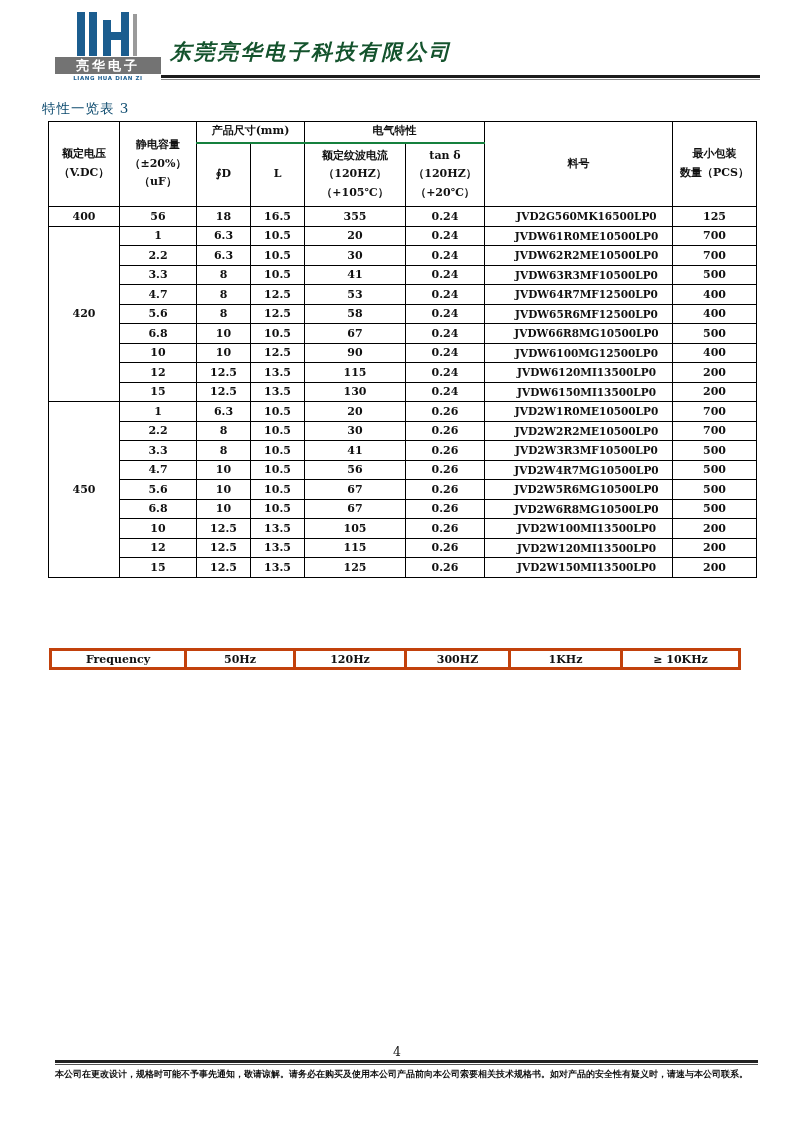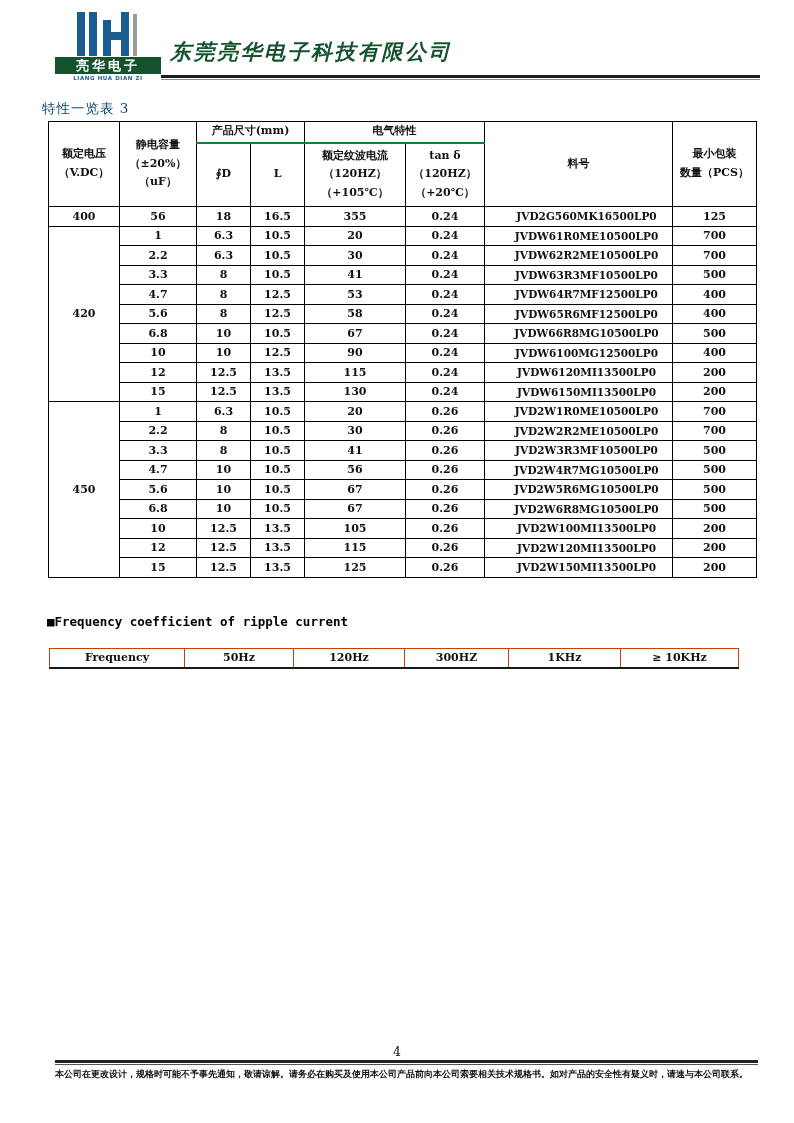--- a/index.html
+++ b/index.html
@@ -2,21 +2,21 @@
 <html><head>
 <meta charset="utf-8">
 <style>
   * { margin:0; padding:0; box-sizing:border-box; }
   body { background:#e8e8e8; font-family:"DejaVu Serif","Liberation Serif",serif; }
   .page { position:relative; width:794px; height:1123px; background:#ffffff; margin:0 auto; overflow:hidden; }
 
   
   .logo { position:absolute; left:55px; top:12px; width:106px; text-align:center; background:#fff; z-index:2; }
   .logo svg { display:block; margin:0 auto; }
-  .logo-cn { margin-top:1px; height:17px; line-height:17px; background:#14532d; color:#fff;
+  .logo-cn { margin-top:1px; height:17px; line-height:17px; background:#737373; color:#fff;
              font-weight:bold; font-size:13px; letter-spacing:3px; font-family:"DejaVu Sans","Liberation Sans",sans-serif; }
   .logo-en { margin-top:1px; font-size:5.5px; letter-spacing:0.6px; color:#1b5d8f; font-weight:bold;
              font-family:"DejaVu Sans","Liberation Sans",sans-serif; }
   .company-name { position:absolute; left:170px; top:38px; font-size:21px; font-weight:bold; font-style:italic;
                   color:#14532d; letter-spacing:2.5px; white-space:nowrap; }
   .header-rule1 { position:absolute; left:120px; top:75px; width:640px; height:3px; background:#1c1c1c; }
   .header-rule2 { position:absolute; left:120px; top:79px; width:640px; height:1px; background:#8a8a8a; }
 
   
   .spec-title { position:absolute; left:42px; top:100px; font-size:13.5px; color:#0c4a6e; letter-spacing:1px; }
@@ -31,21 +31,21 @@
   .spec-table tbody td { font-weight:600; }
   .spec-table td.part-cell { font-size:10.5px;padding-left:16px; }
   .spec-table th.grp { border-bottom:2px solid #15803d; }
   .spec-table tbody tr:first-child td { border-top:1.5px solid #000; }
   .spec-table tbody tr.group-start td { border-top:1.5px solid #000; }
 
   
   .freq-heading { position:absolute; left:47px; top:614px; font-size:12.5px; font-weight:bold;
                   font-family:"DejaVu Sans Mono","Liberation Mono",monospace; color:#000; }
   .freq-table { position:absolute; left:49px; top:648px; width:689px; border:1.5px solid #000; border-bottom:2.5px solid #1a1a1a; }
-  .freq-table td { border:1px solid #c2410c; text-align:center; vertical-align:middle; font-size:11px;
+  .freq-table td { border:3px solid #c2410c; text-align:center; vertical-align:middle; font-size:11px;
                    font-weight:600; color:#111; height:19px; }
 
   
   .page-num { position:absolute; left:0; top:1044px; width:794px; text-align:center; font-size:12.5px; color:#111; }
   .foot-rule1 { position:absolute; left:55px; top:1060px; width:703px; height:2.5px; background:#222; }
   .foot-rule2 { position:absolute; left:55px; top:1064px; width:703px; height:1px; background:#555; }
   .disclaimer { position:absolute; left:55px; top:1068px; width:710px; font-size:9px; font-weight:bold;
                 color:#111; white-space:nowrap; }
 </style>
 </head>
@@ -287,21 +287,20 @@
           <td>12.5</td>
           <td>13.5</td>
           <td>125</td>
           <td>0.26</td>
           <td class="part-cell">JVD2W150MI13500LP0</td>
           <td>200</td>
         </tr>
       </tbody>
   </table>
 
-  <div class="freq-heading">■Frequency coefficient of ripple current</div>
   <table class="freq-table">
     <colgroup>
       <col style="width:135px">
         <col style="width:109px">
         <col style="width:111px">
       <col style="width:104px">
         <col style="width:112px">
         <col style="width:118px">
     </colgroup>
     <tbody id="freq-body">

